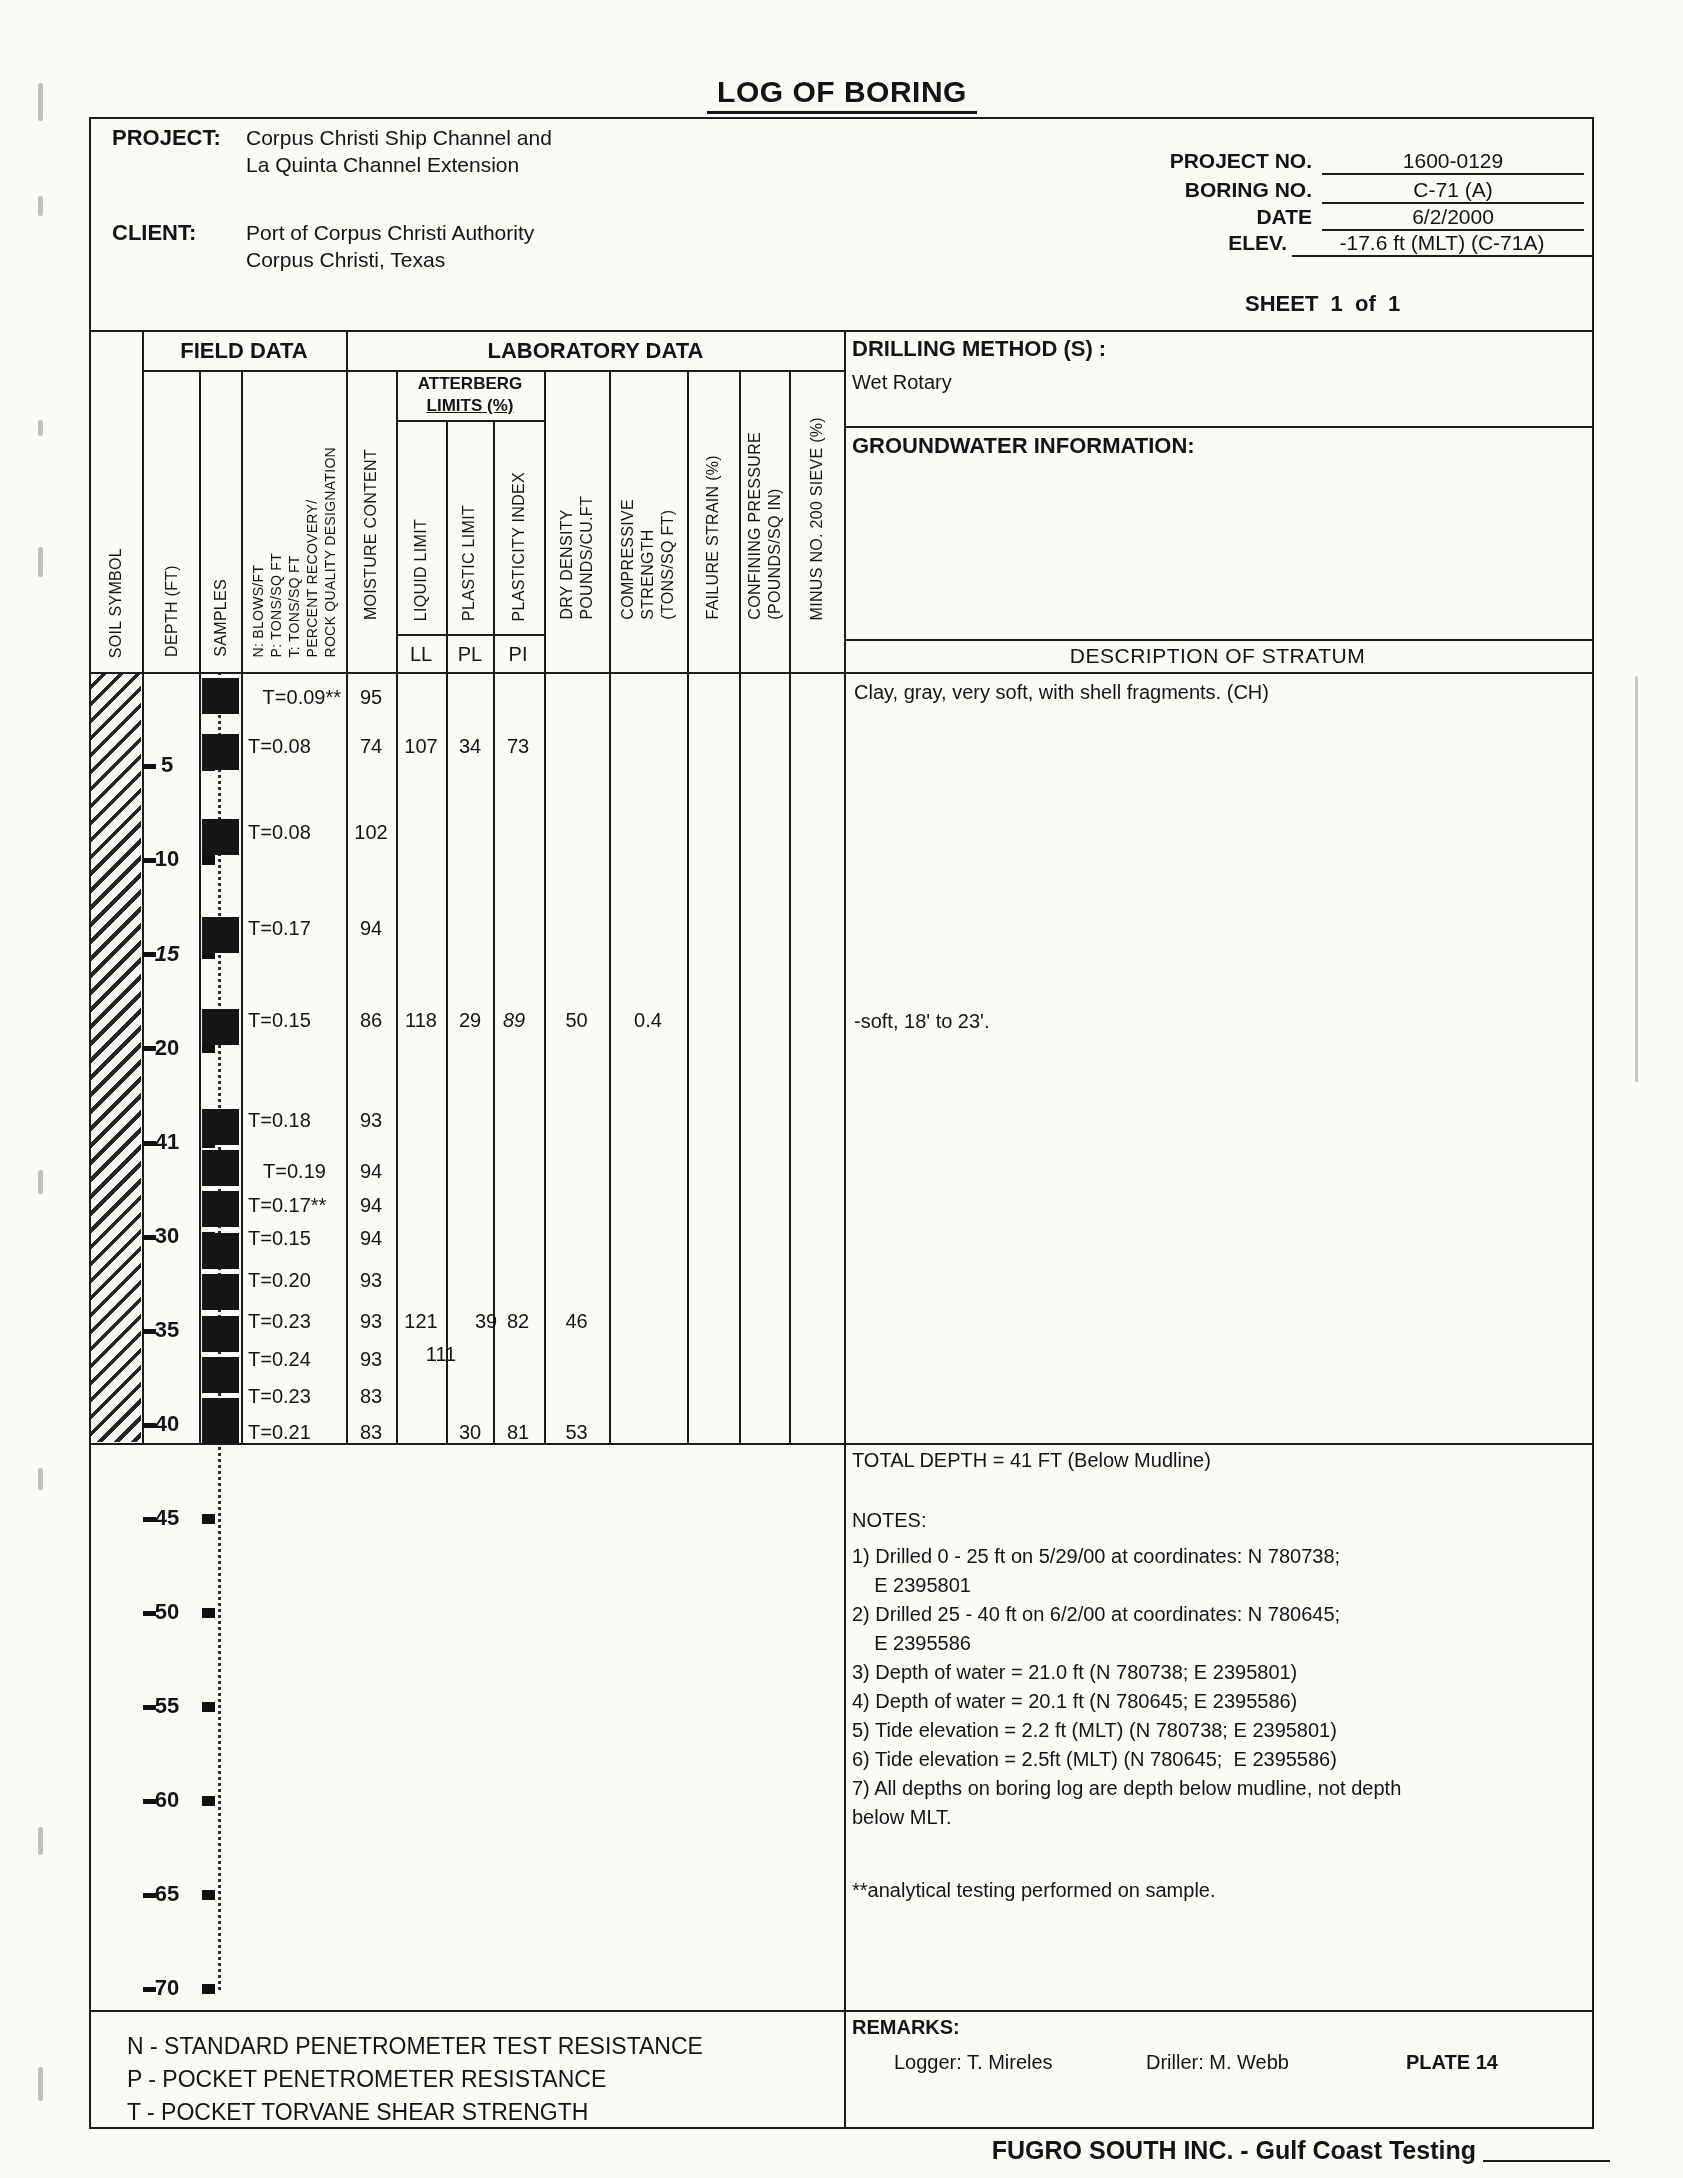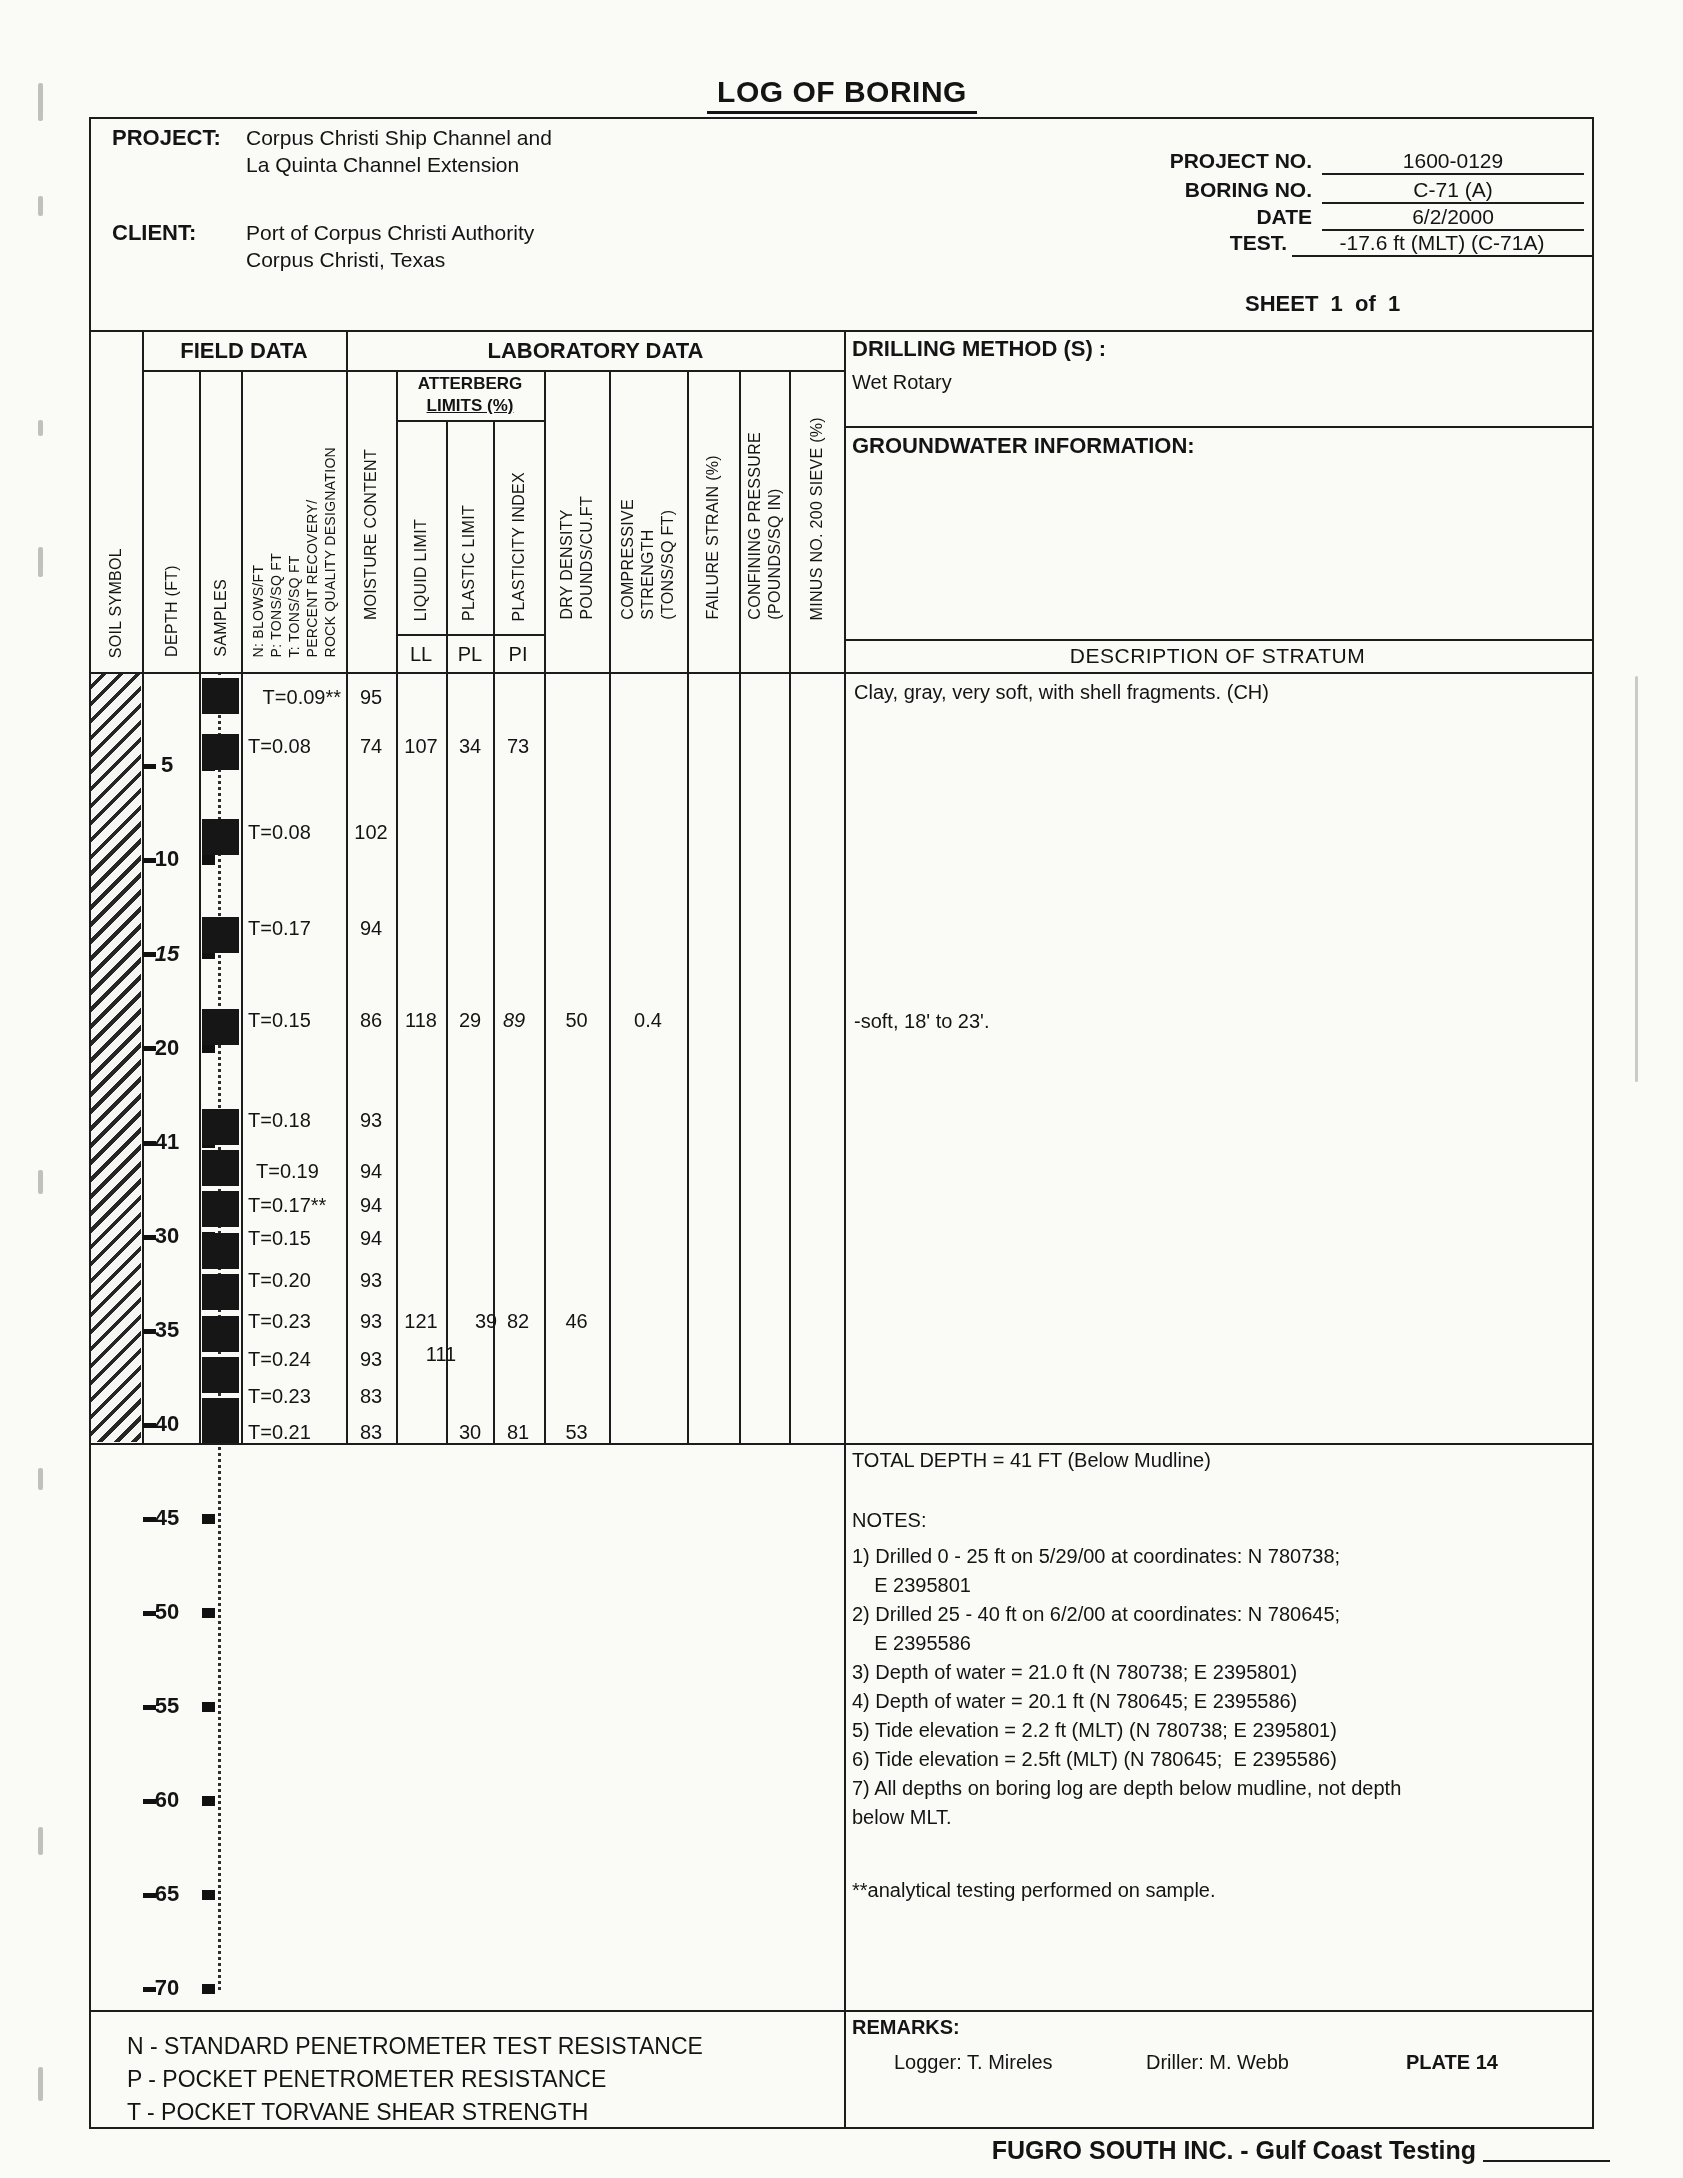--- a/index.html
+++ b/index.html
@@ -50,21 +50,21 @@
   <div class="abs b t22" style="left:112px;top:220px">CLIENT:</div>
   <div class="abs t21" style="left:246px;top:221px">Port of Corpus Christi Authority</div>
   <div class="abs t21" style="left:246px;top:248px">Corpus Christi, Texas</div>
 
   <div class="abs b t21" style="left:1089px;top:149px;width:223px;text-align:right">PROJECT NO.</div>
   <div class="abs t21" style="left:1322px;top:149px;width:262px;text-align:center">1600-0129</div>
   <div class="abs b t21" style="left:1089px;top:178px;width:223px;text-align:right">BORING NO.</div>
   <div class="abs t21" style="left:1322px;top:178px;width:262px;text-align:center">C-71 (A)</div>
   <div class="abs b t21" style="left:1089px;top:205px;width:223px;text-align:right">DATE</div>
   <div class="abs t21" style="left:1322px;top:205px;width:262px;text-align:center">6/2/2000</div>
-  <div class="abs b t21" style="left:1089px;top:231px;width:198px;text-align:right">TEST.</div>
+  <div class="abs b t21" style="left:1089px;top:231px;width:198px;text-align:right">ELEV.</div>
   <div class="abs t21" style="left:1292px;top:231px;width:300px;text-align:center">-17.6 ft (MLT) (C-71A)</div>
   <div class="abs b t22 pre" style="left:1245px;top:291px">SHEET  1  of  1</div>
 
   <div class="center-cell b t22" style="left:142px;top:330px;width:204px;height:41px">
     <span>FIELD DATA</span>
   </div>
   <div class="center-cell b t22" style="left:346px;top:330px;width:499px;height:41px">
     <span>LABORATORY DATA</span>
   </div>
   <div class="abs" style="left:396px;top:373px;width:148px;text-align:center;font-size:17px;font-weight:bold;line-height:22px">
@@ -258,21 +258,21 @@
     <div class="cell-val" style="left: 346px; top: 917px; width: 50px; text-align: center;">94</div>
     <div class="cell-val" style="left: 248px; top: 1009px; width: 93px; text-align: left;">T=0.15</div>
     <div class="cell-val" style="left: 346px; top: 1009px; width: 50px; text-align: center;">86</div>
     <div class="cell-val" style="left: 396px; top: 1009px; width: 50px; text-align: center;">118</div>
     <div class="cell-val" style="left: 446px; top: 1009px; width: 48px; text-align: center;">29</div>
     <div class="cell-val" style="left: 493px; top: 1009px; width: 42px; text-align: center; font-style: italic;">89</div>
     <div class="cell-val" style="left: 544px; top: 1009px; width: 65px; text-align: center;">50</div>
     <div class="cell-val" style="left: 609px; top: 1009px; width: 78px; text-align: center;">0.4</div>
     <div class="cell-val" style="left: 248px; top: 1109px; width: 93px; text-align: left;">T=0.18</div>
     <div class="cell-val" style="left: 346px; top: 1109px; width: 50px; text-align: center;">93</div>
-    <div class="cell-val" style="left: 256px; top: 1160px; width: 93px; text-align: left;">T=0.19</div>
+    <div class="cell-val" style="left: 248px; top: 1160px; width: 93px; text-align: center;">T=0.19</div>
     <div class="cell-val" style="left: 346px; top: 1160px; width: 50px; text-align: center;">94</div>
     <div class="cell-val" style="left: 248px; top: 1194px; width: 93px; text-align: left;">T=0.17**</div>
     <div class="cell-val" style="left: 346px; top: 1194px; width: 50px; text-align: center;">94</div>
     <div class="cell-val" style="left: 248px; top: 1227px; width: 93px; text-align: left;">T=0.15</div>
     <div class="cell-val" style="left: 346px; top: 1227px; width: 50px; text-align: center;">94</div>
     <div class="cell-val" style="left: 248px; top: 1269px; width: 93px; text-align: left;">T=0.20</div>
     <div class="cell-val" style="left: 346px; top: 1269px; width: 50px; text-align: center;">93</div>
     <div class="cell-val" style="left: 248px; top: 1310px; width: 93px; text-align: left;">T=0.23</div>
     <div class="cell-val" style="left: 346px; top: 1310px; width: 50px; text-align: center;">93</div>
     <div class="cell-val" style="left: 396px; top: 1310px; width: 50px; text-align: center;">121</div>

